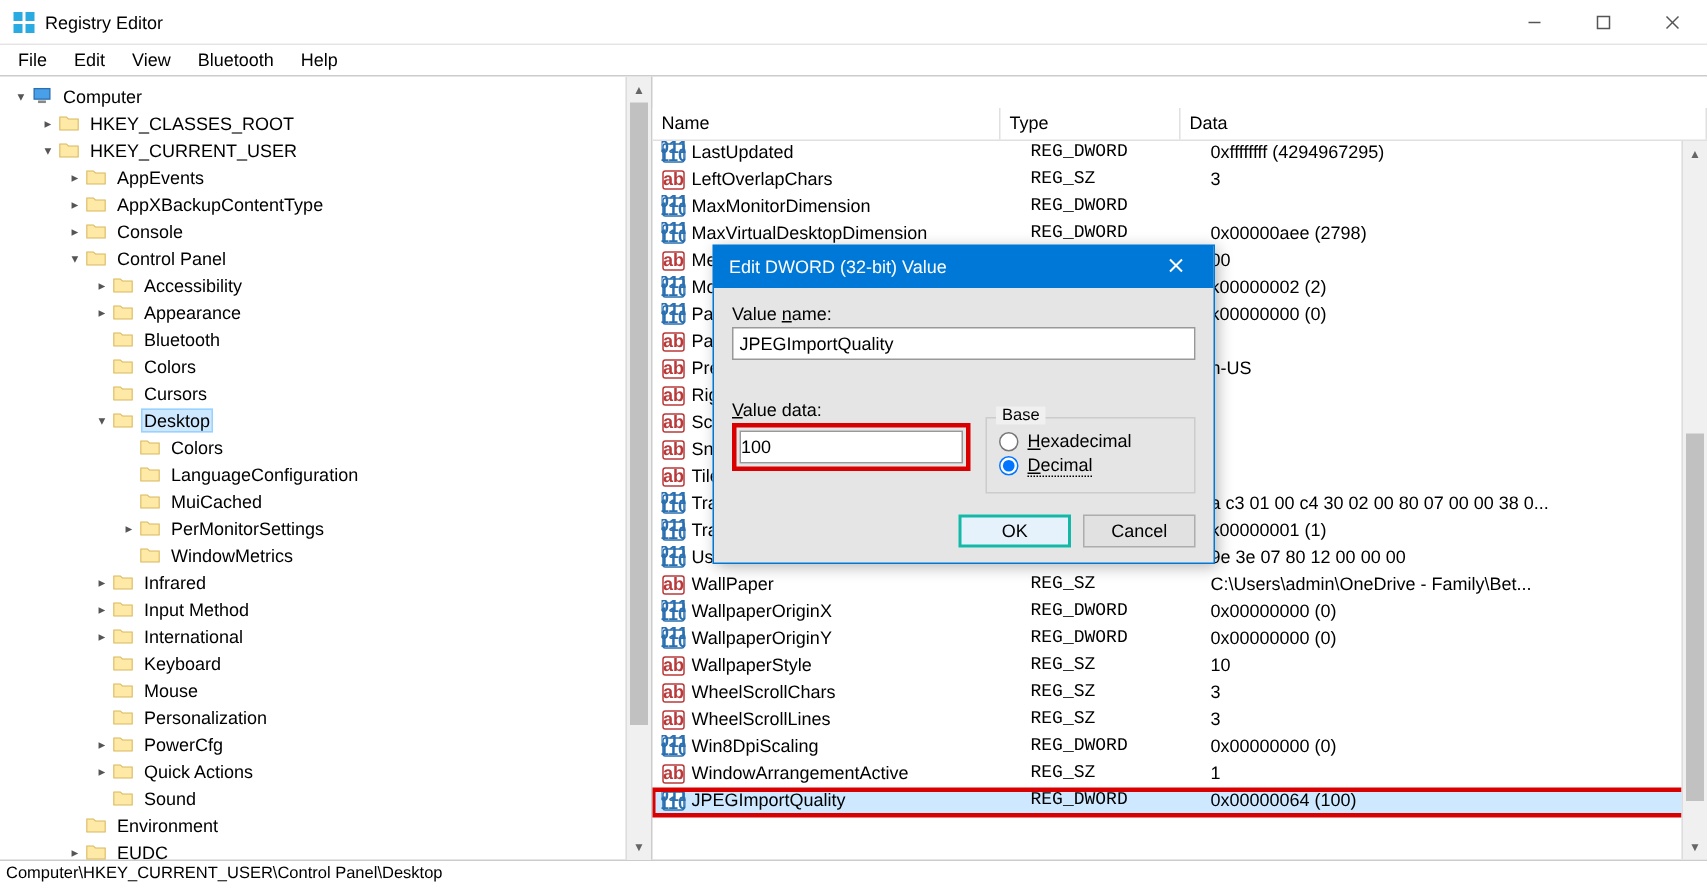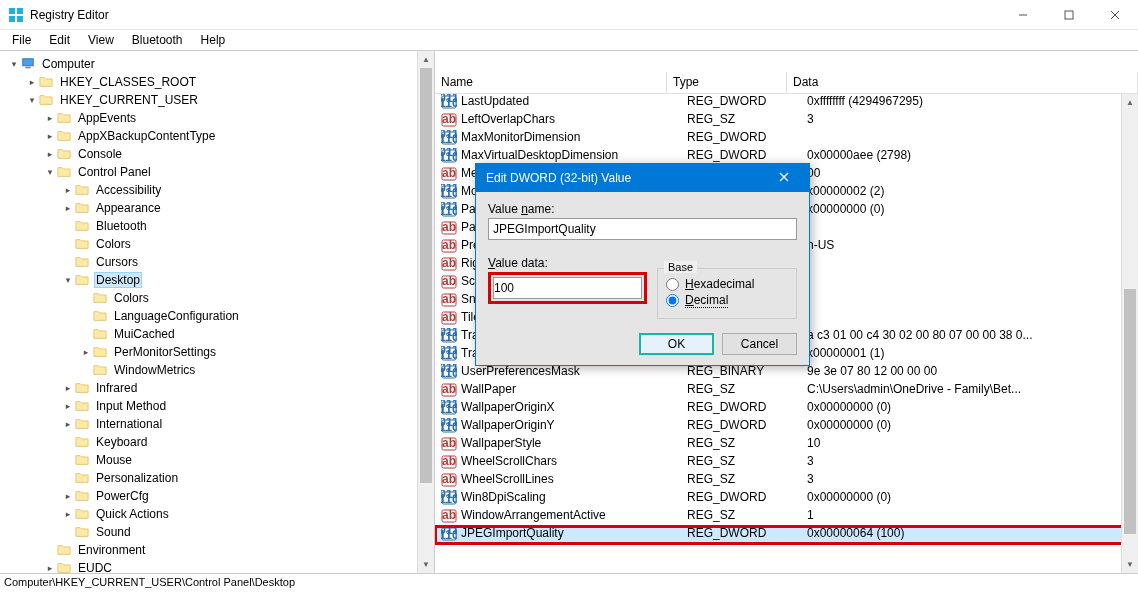--- a/index.html
+++ b/index.html
@@ -32,39 +32,39 @@
 .list-header-cell { padding: 3px 6px; border-right: 1px solid #e0e0e0; }
 .col-name { width: 232px; }
 .col-type { width: 120px; }
 .col-data { flex: 1; }
 
 .list-row { display: flex; height: 18px; align-items: flex-start; padding-left: 6px; }
 .list-row.sel { background: #cde8ff; }
 .list-row.highlight { outline: 3px solid #d80000; outline-offset: -2px; }
 .val-icon { width: 16px; height: 16px; margin-right: 4px; flex-shrink: 0; }
 .cell-name { width: 226px; white-space: nowrap; overflow: hidden; }
-.cell-type { width: 120px; white-space: nowrap; }
+.cell-type { width: 120px; white-space: nowrap; font-family: Liberation Mono, monospace; }
 .cell-data { flex: 1; white-space: nowrap; overflow: hidden; }
 
 .statusbar { height: 20px; border-top: 1px solid #ccc; padding: 2px 4px; font-size: 11px; }
 
 .scrollbar-v { position: absolute; right: 0; top: 0; bottom: 0; width: 17px; background: #f0f0f0; border-left: 1px solid #ddd; display: flex; flex-direction: column; }
 .sb-btn { height: 17px; display: flex; align-items: center; justify-content: center; color: #666; font-size: 8px; }
 .sb-track { flex: 1; position: relative; }
 .sb-thumb { position: absolute; left: 2px; right: 2px; background: #c1c1c1; border-radius: 0; }
 
 .dialog { position: absolute; left: 475px; top: 163px; width: 335px; background: #e5e5e5; box-shadow: 2px 2px 10px rgba(0,0,0,0.3); border: 1px solid #0078d7; }
 .dialog-title { background: #0078d7; color: #fff; height: 28px; display: flex; align-items: center; padding: 0 10px; }
 .dialog-title-text { flex: 1; }
 .dialog-close { width: 30px; text-align: center; cursor: default; }
 .dialog-body { padding: 10px 12px; }
 .dlg-label { display: block; margin-bottom: 2px; }
 .dlg-input { width: 100%; border: 1px solid #999; padding: 2px 4px; background: #fff; font-size: 12px; height: 22px; }
 .dlg-input.readonly { }
-.dlg-row2 { display: flex; margin-top: 16px; gap: 10px; }
+.dlg-row2 { display: flex; margin-top: 26px; gap: 10px; }
 .vd-wrap { flex: 1; }
 .vd-input { width: 100%; border: 1px solid #999; padding: 2px 0; background: #fff; height: 22px; }
 .vd-highlight { border: 3px solid #d80000; padding: 2px; margin-top: 2px; }
 .base-box { border: 1px solid #ccc; padding: 6px 8px 8px; width: 140px; position: relative; margin-top: 12px; }
 .base-legend { position: absolute; top: -8px; left: 6px; background: #f0f0f0; padding: 0 4px; font-size: 11px; }
 .radio-row { display: flex; align-items: center; margin: 2px 0; gap: 6px; }
 .radio-row.sel .radio-lbl { border-bottom: 1px dotted #000; }
 .dlg-buttons { display: flex; justify-content: flex-end; gap: 8px; margin-top: 14px; }
 .dlg-btn { width: 75px; height: 22px; border: 1px solid #adadad; background: #e1e1e1; font-size: 12px; }
 .dlg-btn.default { border: 2px solid #14b8a6; background: #e5f1fb; }

